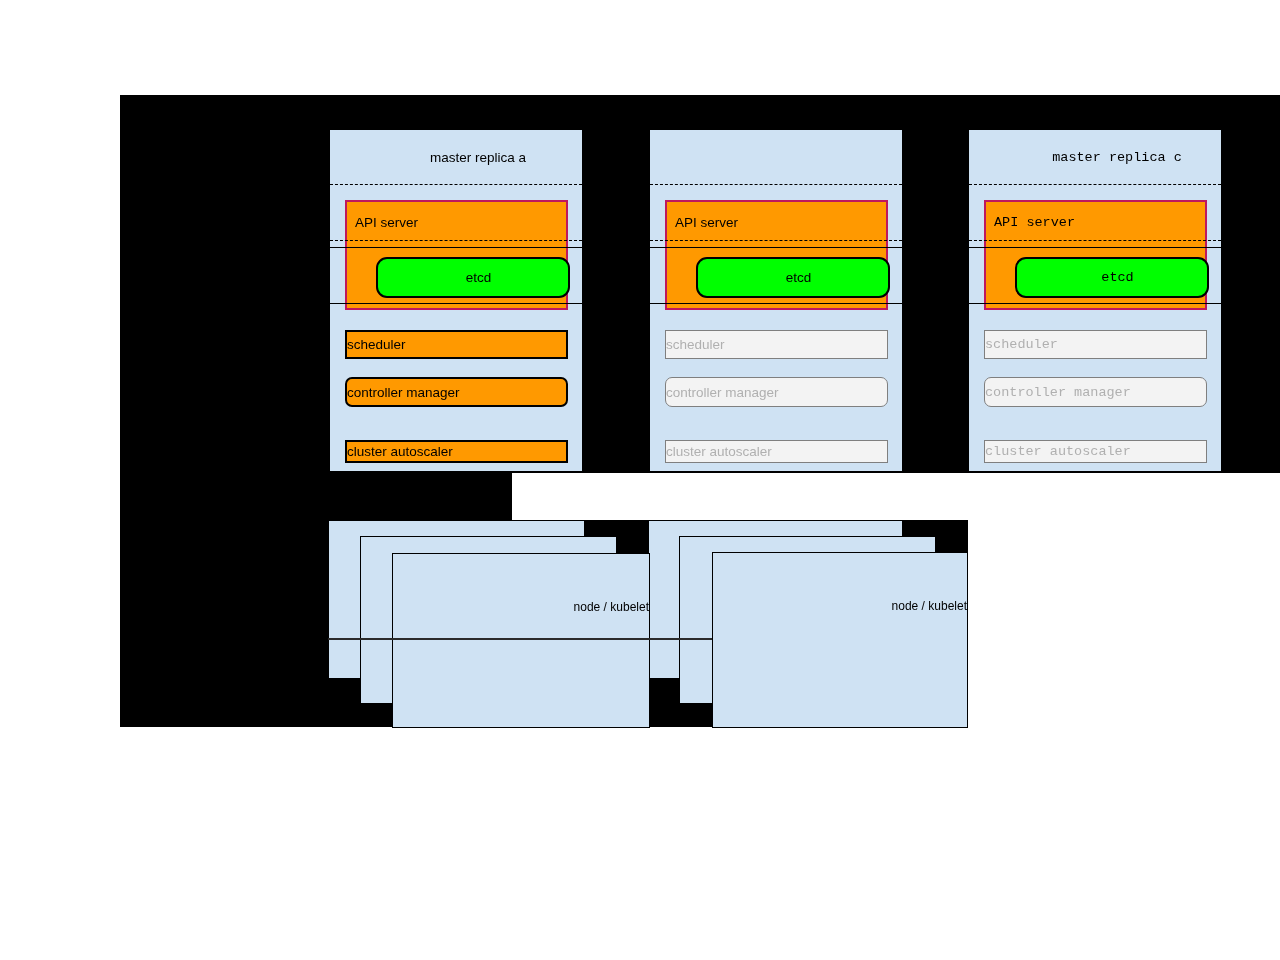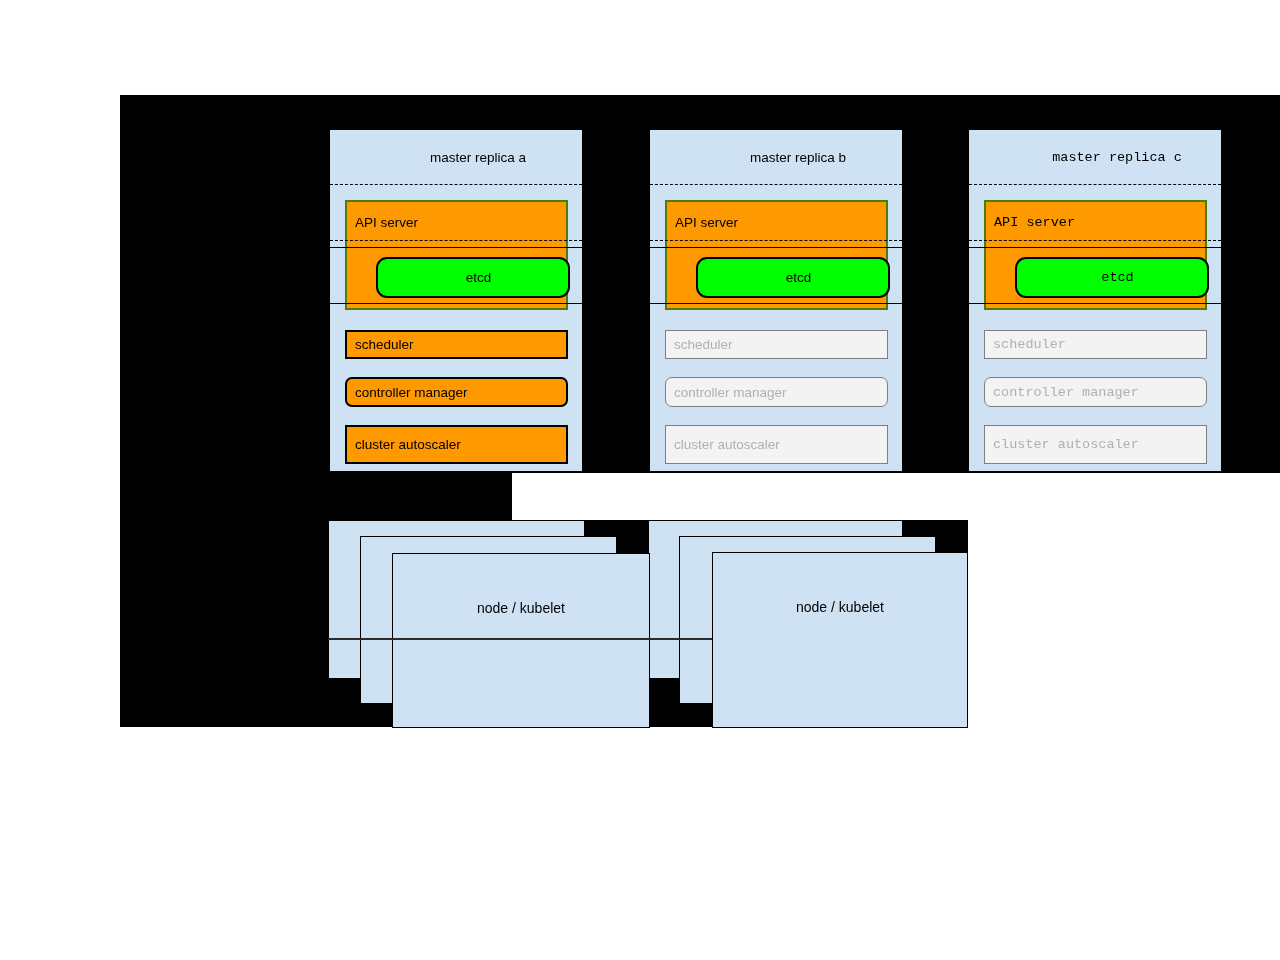--- a/index.html
+++ b/index.html
@@ -30,52 +30,52 @@
   .hline{position:absolute;left:0;right:0;height:0;z-index:6;}
   .hline.dashed{border-top:1px dashed #000;}
   .hline.solid{border-top:1px solid #000;}
   .hl-1{top:54px;}   
   .hl-2{top:110px;}  
   .hl-3{top:117px;}  
   .hl-4{top:173px;}  
 
   .api-box{
     position:absolute;left:15px;top:70px;width:223px;height:110px;
-    background:#ff9900;border:2px solid #4d7c0f;box-sizing:border-box;z-index:3;
+    background:#ff9900;border:2px solid #be185d;box-sizing:border-box;z-index:3;
   }
   .api-label{position:absolute;left:8px;top:13px;font-size:13.5px;}
   .etcd-box{
     position:absolute;left:29px;top:55px;width:194px;height:41px;
     background:#00ff00;border:2px solid #000;border-radius:11px;box-sizing:border-box;
     display:flex;align-items:center;padding-left:11px;font-size:13.5px;justify-content:center;
   }
 
   .comp{
     position:absolute;left:15px;width:223px;box-sizing:border-box;
-    display:flex;align-items:center;padding-left:8px;font-size:13.5px;z-index:3;
+    display:flex;align-items:center;padding-left:0;font-size:13.5px;z-index:3;
   }
   .comp-scheduler{top:200px;height:29px;}
   .comp-cm{top:247px;height:30px;border-radius:7px;}
-  .comp-ca{top:295px;height:39px;}
+  .comp-ca{top:310px;height:23px;}
   .replica.active .comp{background:#ff9900;border:2px solid #000;color:#000;}
   .replica.standby .comp{background:#f3f3f3;border:1px solid #7f7f7f;color:#b0b0b0;}
 
   
   .nbox{
     position:absolute;background:#cfe2f3;border:1px solid #000;
     box-sizing:border-box;
   }
   #s1-back {left:328px;top:520px;width:257px;height:159px;z-index:11;}
   #s1-mid  {left:360px;top:536px;width:257px;height:168px;z-index:12;}
   #s1-front{left:392px;top:553px;width:258px;height:175px;z-index:13;}
   #s2-back {left:648px;top:520px;width:255px;height:159px;z-index:11;}
   #s2-mid  {left:679px;top:536px;width:257px;height:168px;z-index:12;}
   #s2-front{left:712px;top:552px;width:256px;height:176px;z-index:13;}
   .nlabel{
-    position:absolute;left:0;right:0;top:46px;text-align:center;font-size:14px;
+    position:absolute;left:0;right:0;top:46px;text-align:right;font-size:12px;
   }
   #node-divider-line{
     position:absolute;left:328px;top:638px;width:384px;height:2px;
     background:#2b2b2b;z-index:20;
   }
 </style>
 </head>
 <body>
 
 <div id="canvas">
@@ -95,21 +95,20 @@
     </div>
     <div class="hline dashed hl-2"></div>
     <div class="hline solid hl-3"></div>
     <div class="hline solid hl-4"></div>
     <div class="comp comp-scheduler">scheduler</div>
     <div class="comp comp-cm">controller manager</div>
     <div class="comp comp-ca">cluster autoscaler</div>
   </div>
 
   <div id="replica-b" class="replica standby">
-    <div class="replica-title">master replica b</div>
     <div class="hline dashed hl-1"></div>
     <div class="api-box">
       <div class="api-label">API server</div>
       <div class="etcd-box">
         <span>etcd</span>
       </div>
     </div>
     <div class="hline dashed hl-2"></div>
     <div class="hline solid hl-3"></div>
     <div class="hline solid hl-4"></div>

